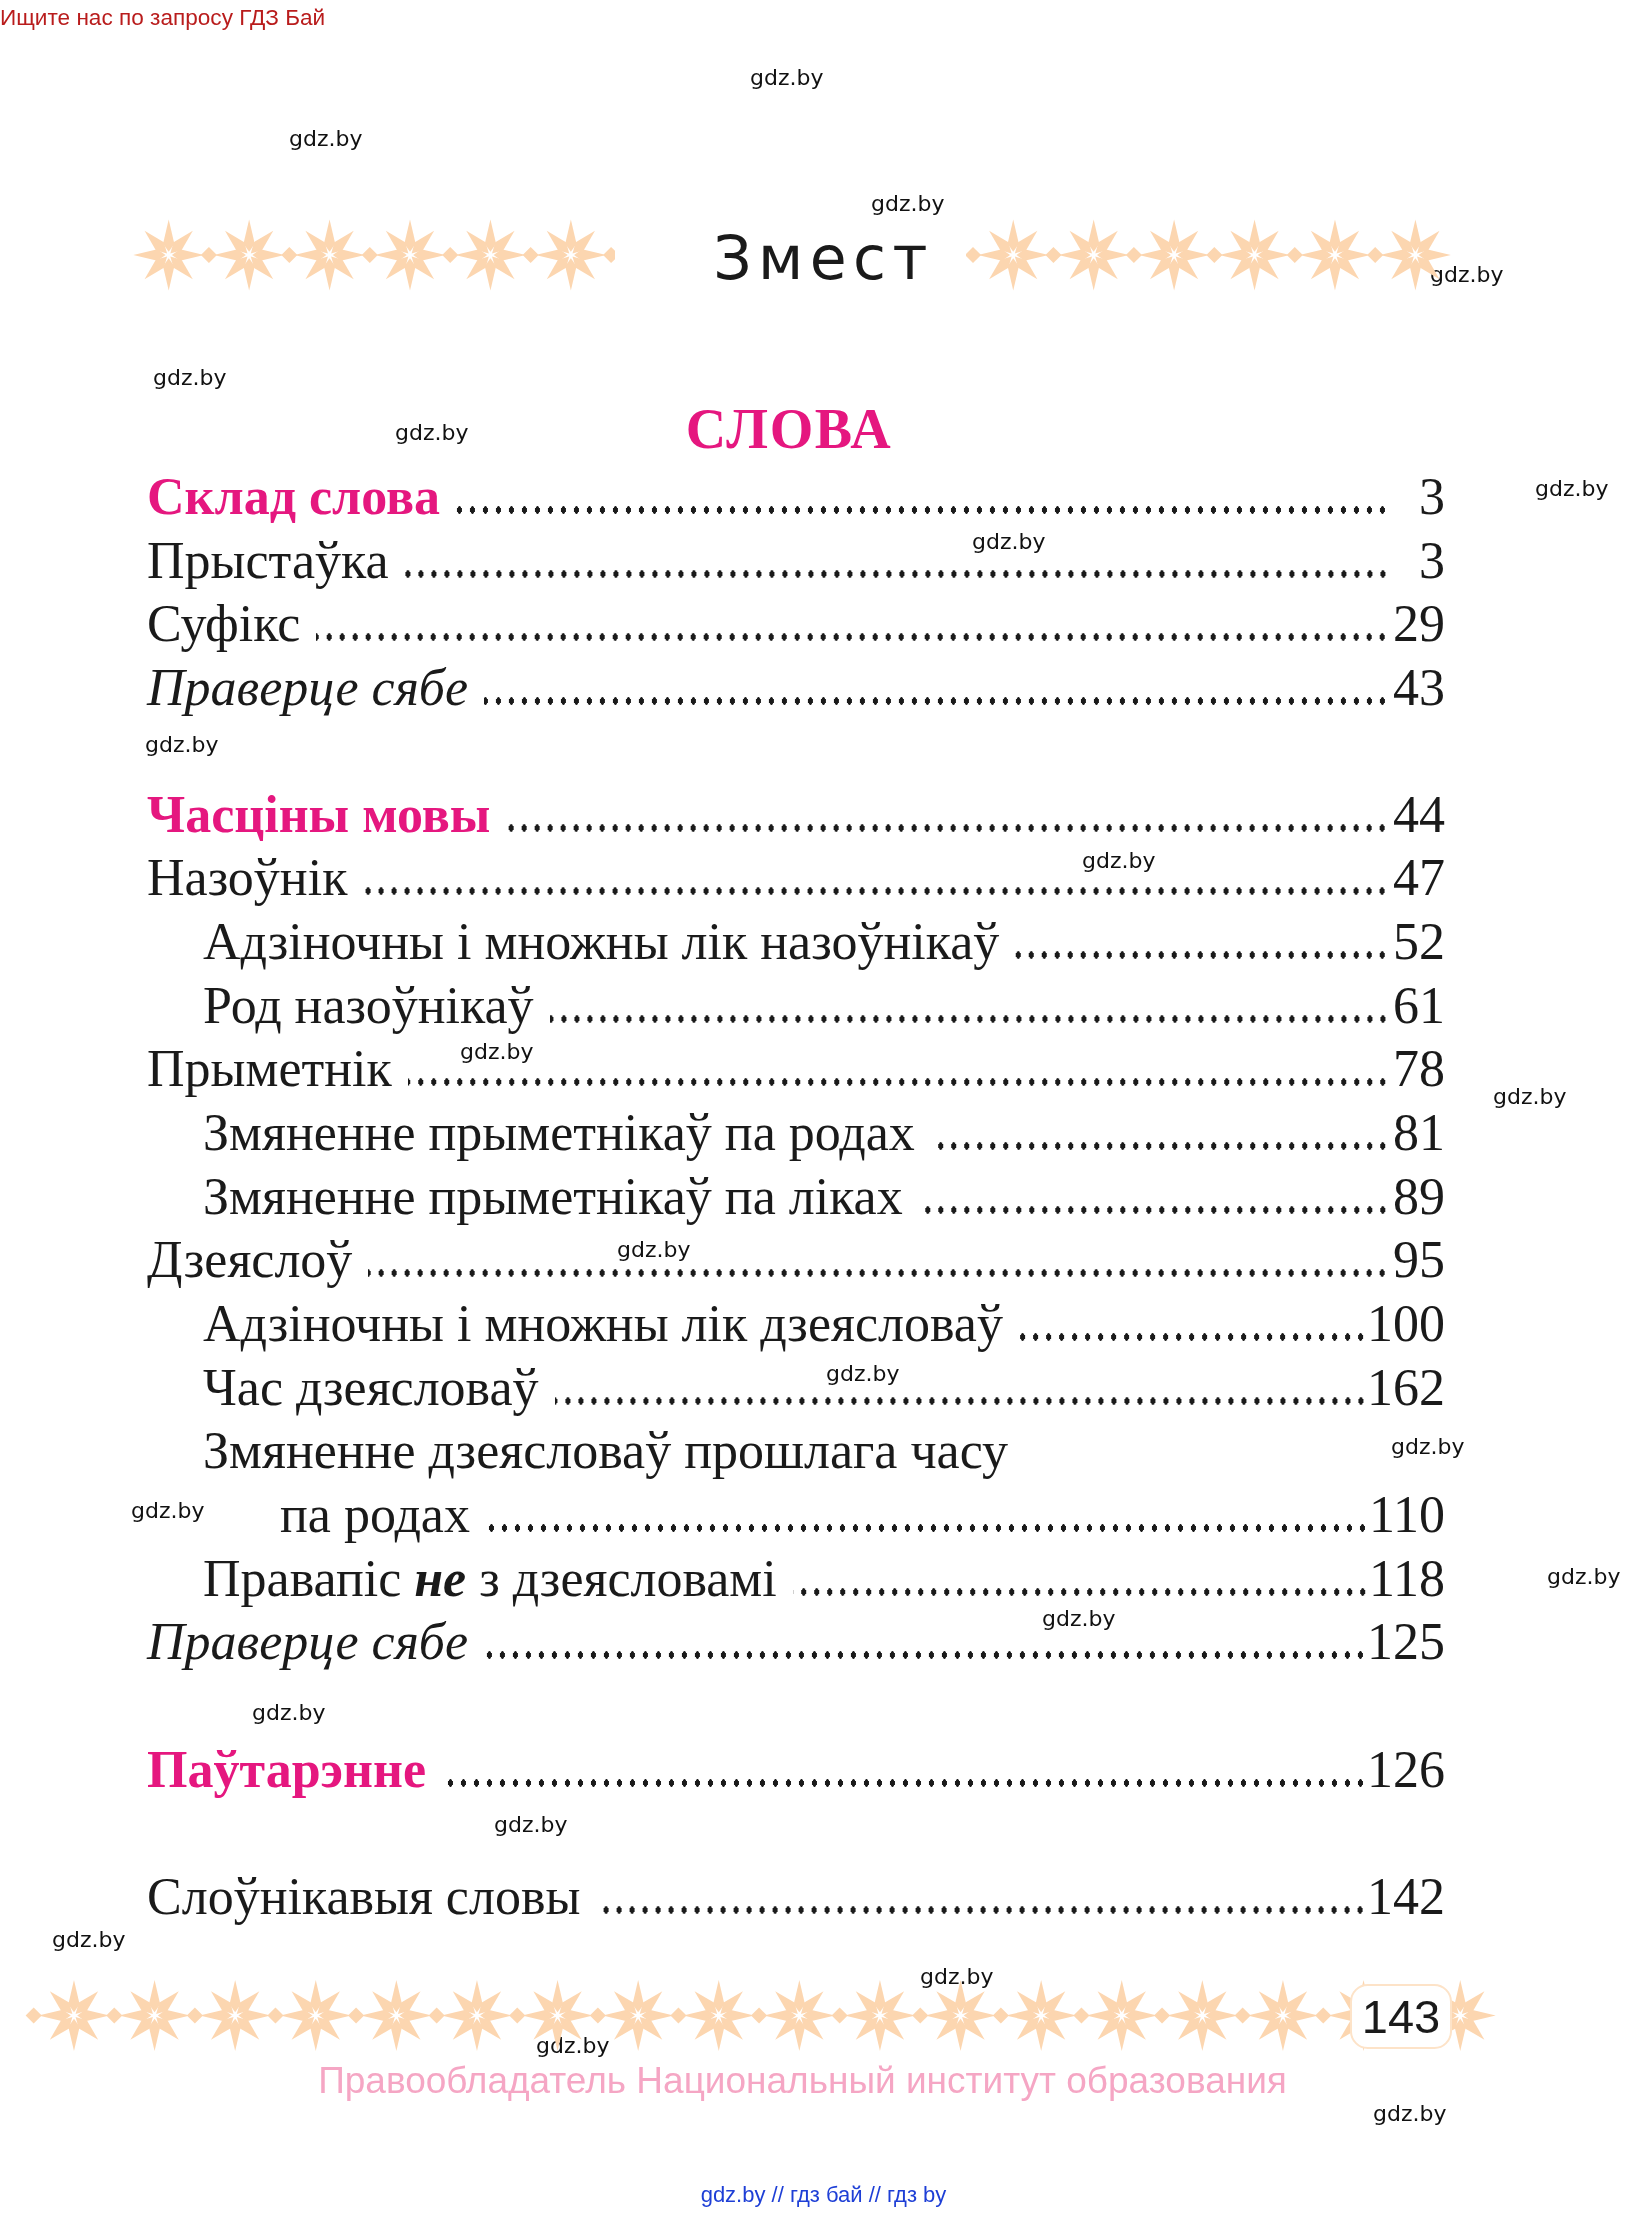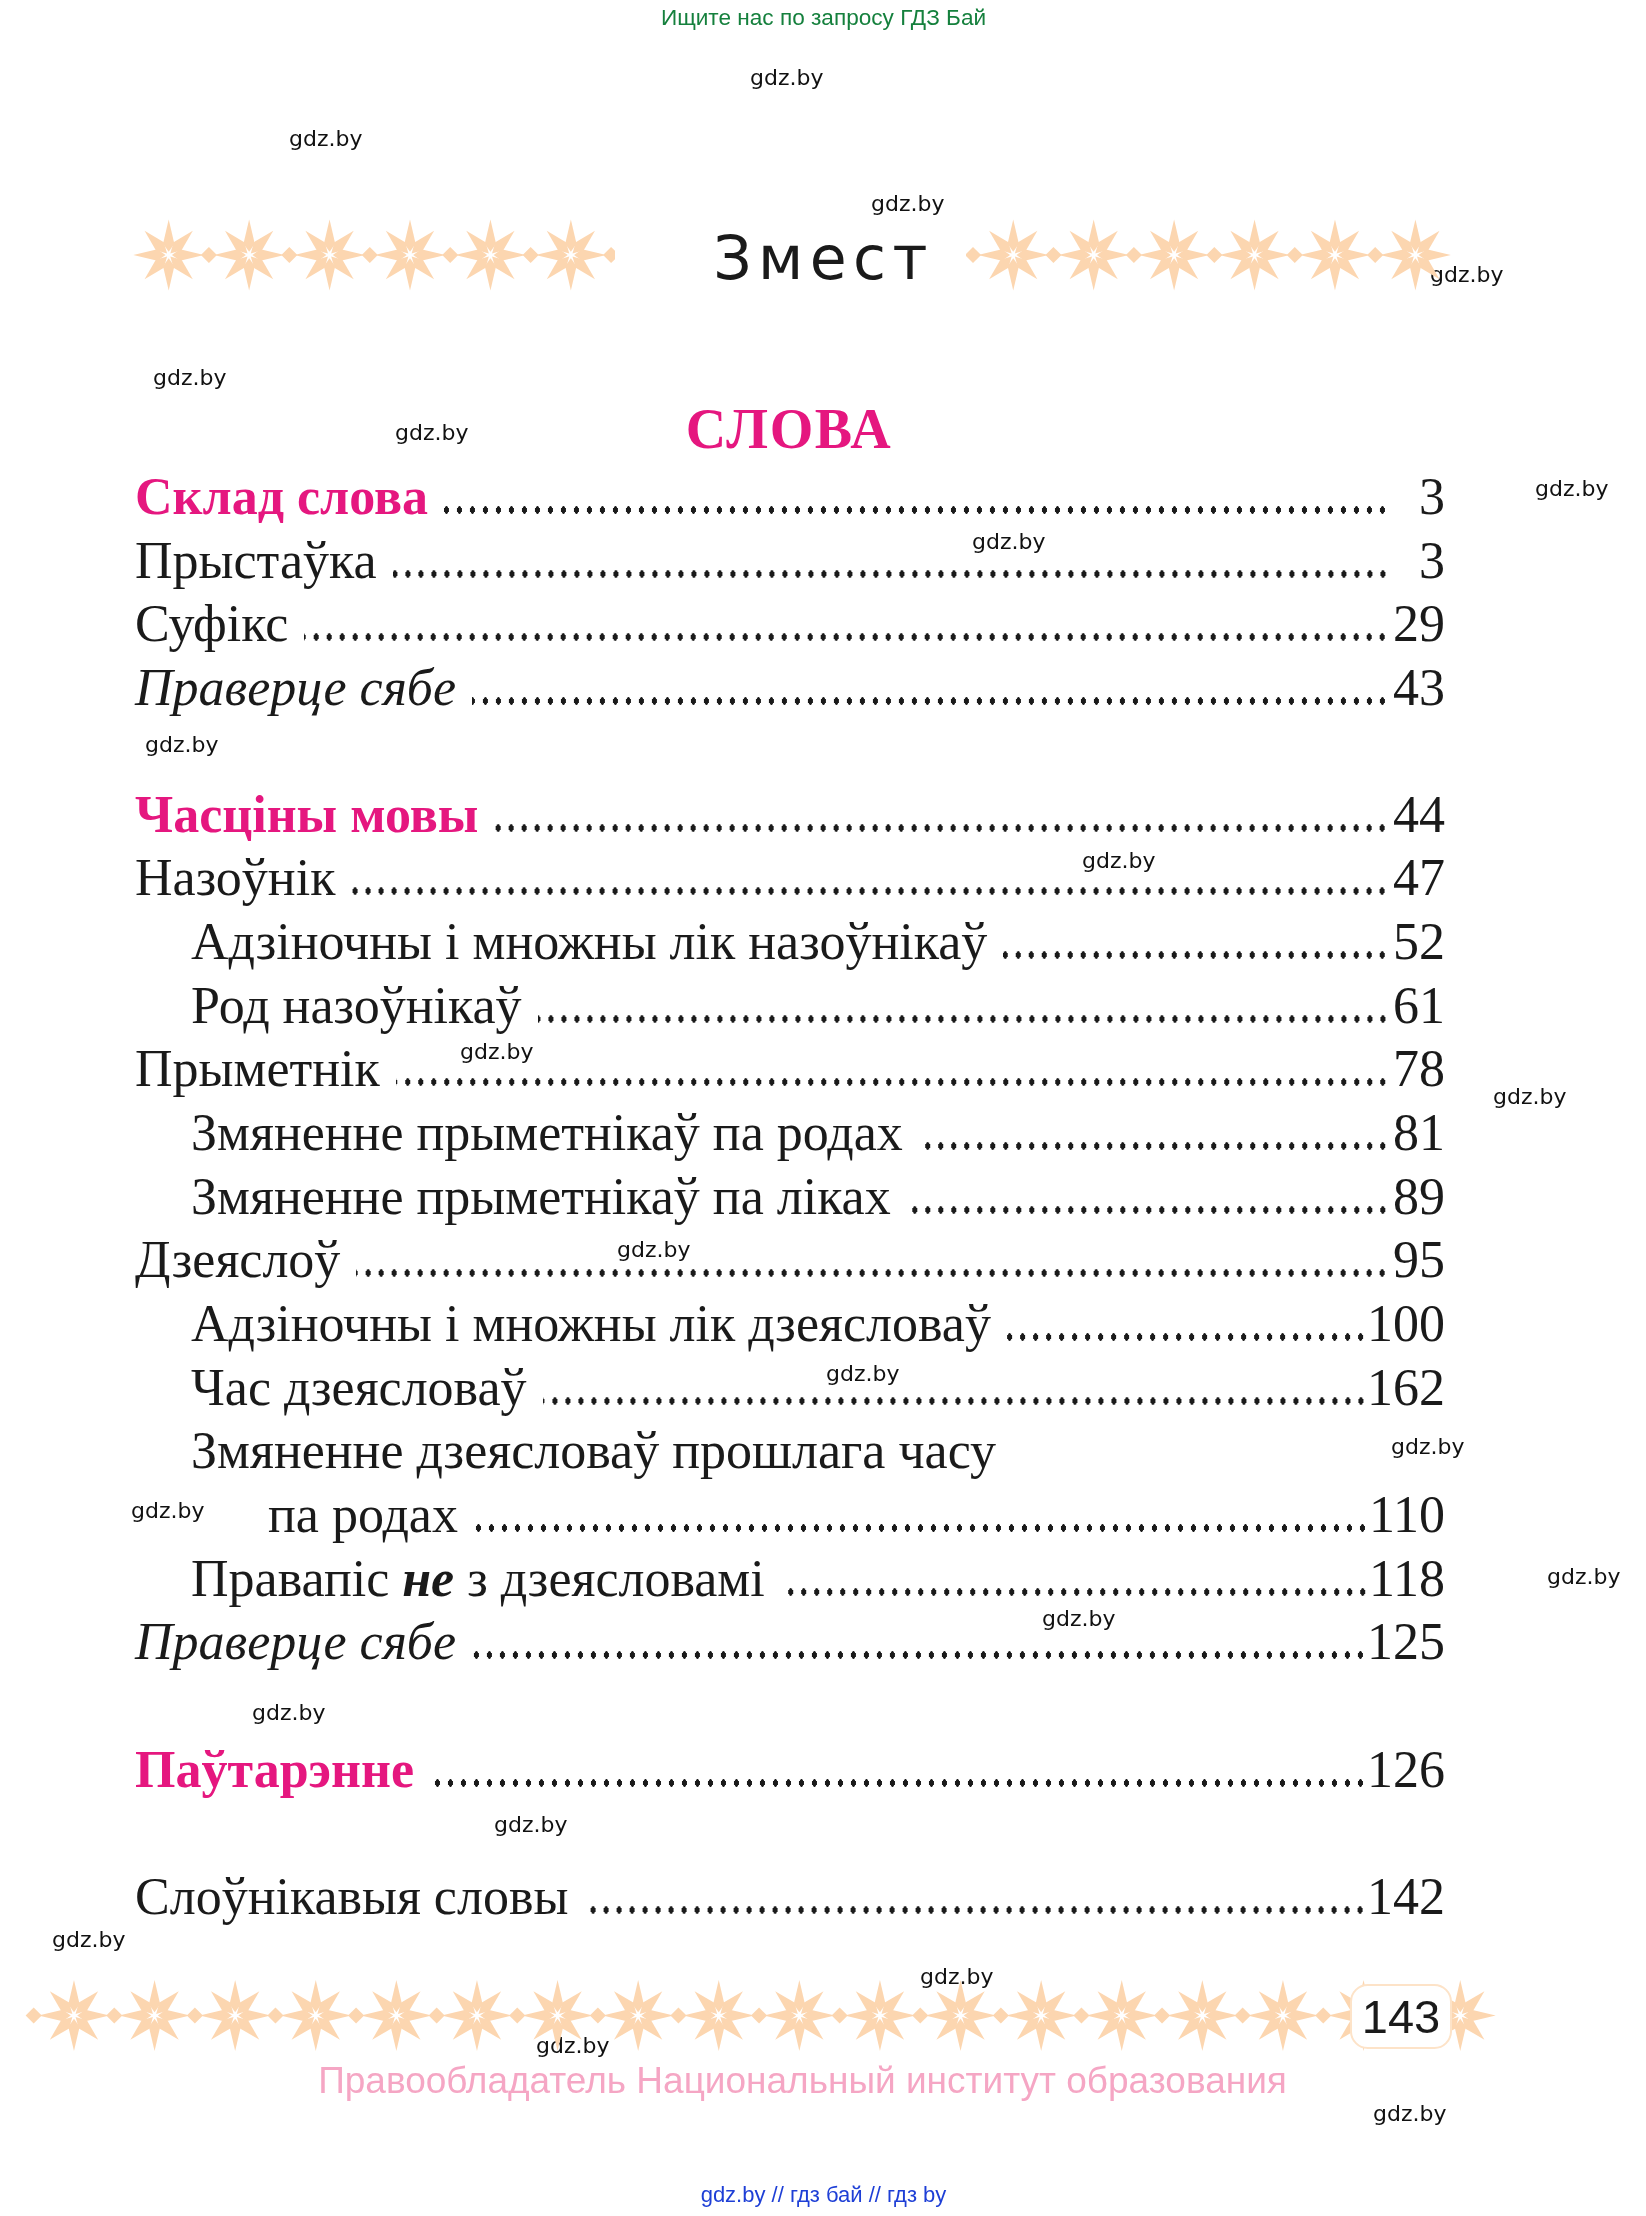--- a/index.html
+++ b/index.html
@@ -1,32 +1,32 @@
 <!DOCTYPE html>
 <html style="font-size:13px"><head>
 <meta charset="utf-8">
 <style>
   html, body { margin:0; padding:0; background:#ffffff; }
   body { width:1647px; height:2216px; position:relative; overflow:hidden; }
   .abs { position:absolute; }
-  .top-ad { left:0; width:1647px; top:3.2px; text-align:center; color:#15803d;
+  .top-ad { left:0; width:1647px; top:3.2px; text-align:left; color:#b91c1c;
     font-family:"Liberation Sans", sans-serif; font-size:22.6px; line-height:29px; }
   .wm { position:absolute; font-family:"DejaVu Sans", sans-serif; font-size:22px; color:#111; line-height:24px; }
   .ornament { position:absolute; display:flex; align-items:center; }
   .ornament svg { display:block; }
   .title { position:absolute; left:0; width:1647px; top:218px; text-align:center;
     font-family:"DejaVu Sans", sans-serif; font-size:60px; letter-spacing:6.4px; color:#1a1a1a; line-height:81px; }
   .part { position:absolute; left:0; width:1578px; top:393px; text-align:center;
     font-family:Liberation Serif, serif; font-weight:bold; font-size:56px; color:#e5177f; line-height:73px; letter-spacing:1.6px; }
   .toc { position:absolute; left:0; top:0; width:1647px; }
   .row { position:absolute; left:135px; width:1310px; height:64px; display:flex; align-items:flex-end;
     font-family:"Liberation Serif", serif; font-size:52px; line-height:56px; color:#1a1a1a; }
   .row.l1 { left:191px; width:1254px; }
   .row.l2 { left:268px; width:1177px; }
-  .row .label { white-space:nowrap; padding-right:16px; }
+  .row .label { white-space:nowrap; padding-right:16px;margin-left:12px; }
   .row.section .label { color:#e5177f; font-weight:bold; }
   .row.italic .label { font-style:italic; }
   .row .leader { flex:1; height:56px; position:relative; overflow:hidden; }
   .row .leader::after { content:""; position:absolute; left:0; right:0; bottom:11.3px; height:8px;
     background-image:radial-gradient(ellipse 2.4px 4px at center, #1a1a1a 92%, transparent 100%);
     background-size:13px 8px; background-repeat:repeat-x; background-position:right bottom; }
   .row .page { white-space:nowrap; min-width:56px; text-align:right; }
   .row .em { font-style:italic; font-weight:bold; }
   .row.nodots .leader::after { display:none; }
   .badge { position:absolute; left:1350px; top:1984px; width:98px; height:61px; background:#ffffff;

